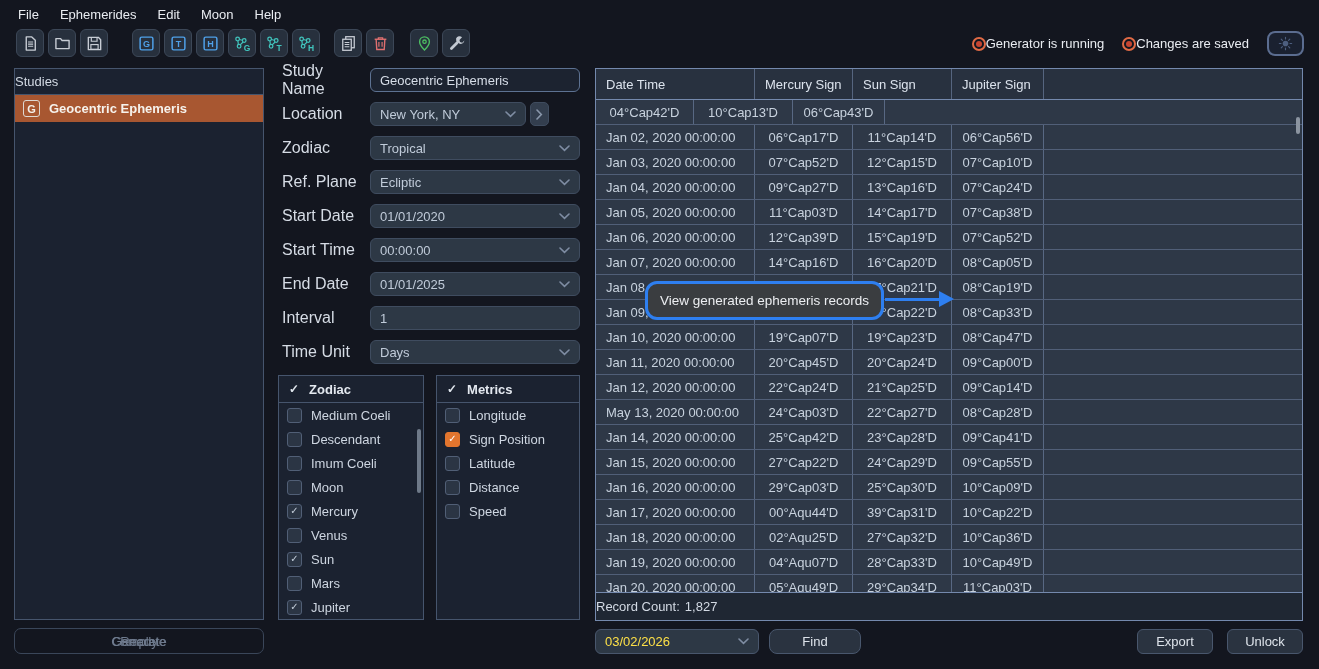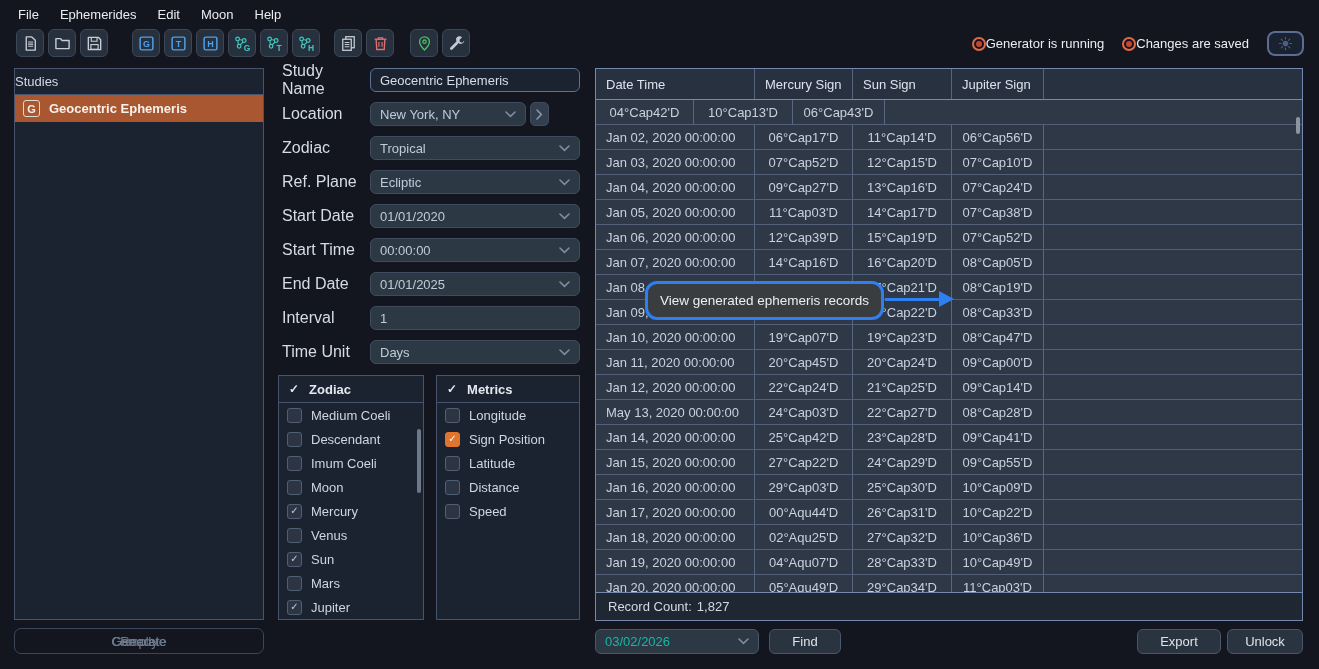--- a/index.html
+++ b/index.html
@@ -70,39 +70,39 @@
   .th{box-sizing:border-box;padding-left:10px;display:flex;align-items:center;font-size:13px;color:#dce3ed;
       border-right:1px solid rgba(124,144,180,.55);}
   .c0{width:159px;flex:none}.c1{width:98px;flex:none}.c2{width:99px;flex:none}.c3{width:92px;flex:none}
   .c4{flex:1;border-right:none !important;}
   .t-body{position:absolute;top:31px;bottom:28px;left:0;right:0;overflow:hidden;}
   .tr{display:flex;height:25px;box-sizing:border-box;border-bottom:1px solid rgba(124,144,180,.45);}
   .td{box-sizing:border-box;display:flex;align-items:center;justify-content:center;font-size:13px;color:#c8d2de;
       border-right:1px solid rgba(124,144,180,.55);}
   .td.c0{justify-content:flex-start;padding-left:10px;}
   .t-footer{position:absolute;left:0;right:0;bottom:0;height:28px;background:#1f2733;border-top:1px solid #7489ad;
-            display:flex;align-items:center;padding-left:12px;font-size:13px;color:#d3dae4;gap:5px;box-sizing:border-box;}
+            display:flex;align-items:center;padding-left:0;font-size:13px;color:#d3dae4;gap:5px;box-sizing:border-box;}
 
   
   .tooltip{position:absolute;left:645px;top:281px;width:239px;height:39px;background:#3a3d40;border:3px solid #2e7ff0;
            border-radius:12px;box-sizing:border-box;display:flex;align-items:center;justify-content:center;
            font-size:13.5px;color:#eceef1;z-index:6;}
   .arrow-line{position:absolute;left:885px;top:298px;width:55px;height:3px;background:#2e7ff0;z-index:6;}
   .arrow-head{position:absolute;left:939px;top:291px;width:0;height:0;border-left:15px solid #2e7ff0;
               border-top:8.5px solid transparent;border-bottom:8.5px solid transparent;z-index:6;}
 
   
   .bb-btn{position:absolute;top:629px;height:25px;background:#2a3340;border:1px solid #49576d;border-radius:6px;
           color:#dde3ea;font-size:13px;display:flex;align-items:center;justify-content:center;box-sizing:border-box;padding:0;}
   .date-dd{position:absolute;left:595px;top:629px;width:164px;height:25px;border-radius:6px;background:#2d3845;
            border:1px solid #49576d;box-sizing:border-box;display:flex;align-items:center;padding:0 9px;
-           font-size:13px;color:#14b8a6;}
+           font-size:13px;color:#fde047;}
   .date-dd .val{flex:1;}
-  #find-btn{left:769px;width:72px;}
-  #export-btn{left:1137px;width:84px;}
+  #find-btn{left:769px;width:92px;border-radius:8px;}
+  #export-btn{left:1137px;width:76px;}
   #unlock-btn{left:1227px;width:76px;}
 </style>
 </head>
 <body>
 
 <div id="app">
 
   <div class="menubar" id="menubar">
       <span class="menu-item">File</span>
       <span class="menu-item">Ephemerides</span>
@@ -557,21 +557,21 @@
         <div class="tr">
           <div class="td c0">Jan 16, 2020 00:00:00</div>
           <div class="td c1">29°Cap03'D</div>
           <div class="td c2">25°Cap30'D</div>
           <div class="td c3">10°Cap09'D</div>
           <div class="td c4"></div>
         </div>
         <div class="tr">
           <div class="td c0">Jan 17, 2020 00:00:00</div>
           <div class="td c1">00°Aqu44'D</div>
-          <div class="td c2">26°Cap31'D</div>
+          <div class="td c2">39°Cap31'D</div>
           <div class="td c3">10°Cap22'D</div>
           <div class="td c4"></div>
         </div>
         <div class="tr">
           <div class="td c0">Jan 18, 2020 00:00:00</div>
           <div class="td c1">02°Aqu25'D</div>
           <div class="td c2">27°Cap32'D</div>
           <div class="td c3">10°Cap36'D</div>
           <div class="td c4"></div>
         </div>

